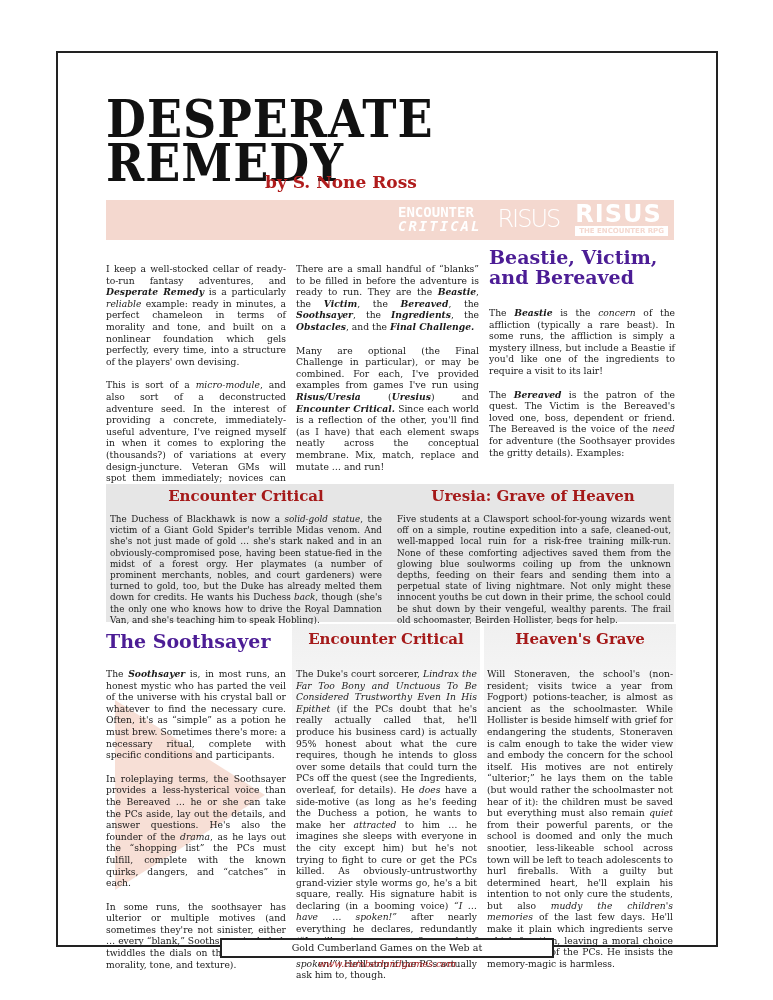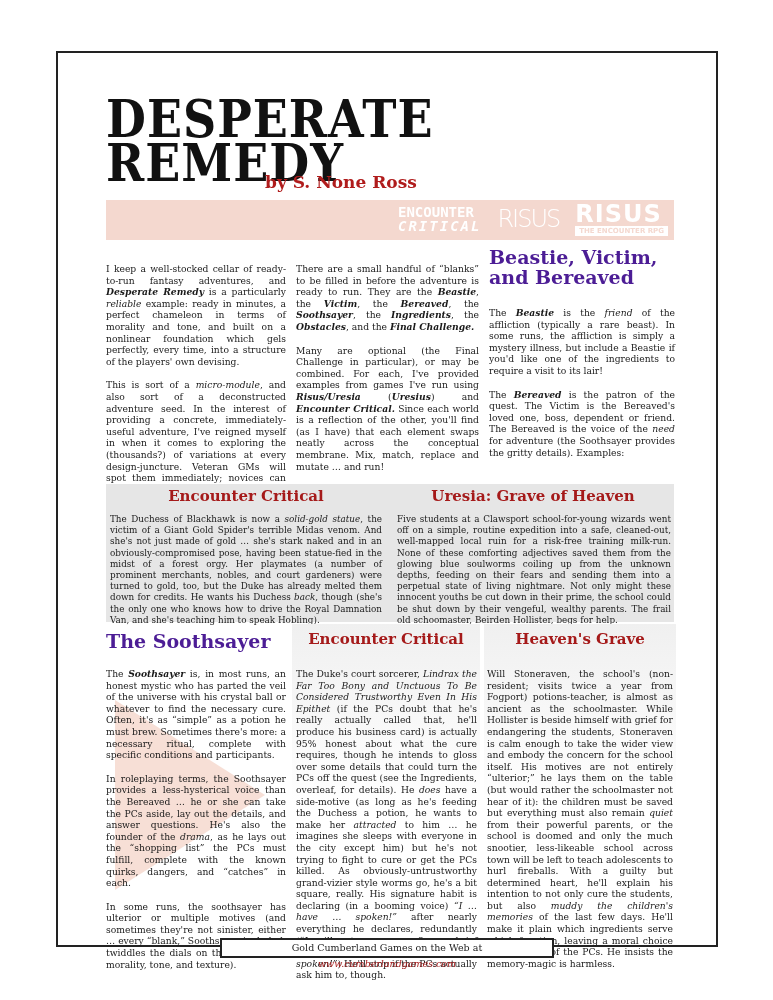--- a/index.html
+++ b/index.html
@@ -74,21 +74,21 @@
   <p><span>This is sort of a </span><em>micro-module</em><span>, and also sort of a deconstructed adventure seed. In the interest of providing a concrete, immediately-useful adventure, I've reigned myself in when it comes to exploring the (thousands?) of variations at every design-juncture. Veteran GMs will spot them immediately; novices can look forward to learning them as they go, everytime this adventure meets a band of PCs.</span></p>
   <p><span>The </span><em>premise</em><span> is dirt-simple: someone has fallen </span><em>strangely ill</em><span>, leaving a loved one desper-</span></p>
 </div>
 <div class="col c2">
   <p><span>There are a small handful of “blanks” to be filled in before the adventure is ready to run. They are the </span><span class="bi">Beastie</span><span>, the </span><span class="bi">Victim</span><span>, the </span><span class="bi">Bereaved</span><span>, the </span><span class="bi">Soothsayer</span><span>, the </span><span class="bi">Ingredients</span><span>, the </span><span class="bi">Obstacles</span><span>, and the </span><span class="bi">Final Challenge.</span></p>
   <p><span>Many are optional (the Final Challenge in particular), or may be combined. For each, I've provided examples from games I've run using </span><span class="bi">Risus/Uresia</span><span> (</span><span class="bi">Uresius</span><span>) and </span><span class="bi">Encounter Critical.</span><span> Since each world is a reflection of the other, you'll find (as I have) that each element swaps neatly across the conceptual membrane. Mix, match, replace and mutate … and run!</span></p>
 </div>
 
 <div class="sect-h h-bvb">Beastie, Victim, and Bereaved</div>
 <div class="col c3">
-  <p><span>The </span><span class="bi">Beastie</span><span> is the </span><em>friend</em><span> of the affliction (typically a rare beast). In some runs, the affliction is simply a mystery illness, but include a Beastie if you'd like one of the ingredients to require a visit to its lair!</span></p>
+  <p><span>The </span><span class="bi">Beastie</span><span> is the </span><em>concern</em><span> of the affliction (typically a rare beast). In some runs, the affliction is simply a mystery illness, but include a Beastie if you'd like one of the ingredients to require a visit to its lair!</span></p>
   <p><span>The </span><span class="bi">Bereaved</span><span> is the patron of the quest. The Victim is the Bereaved's loved one, boss, dependent or friend. The Bereaved is the voice of the </span><em>need</em><span> for adventure (the Soothsayer provides the gritty details). Examples:</span></p>
 </div>
 
 <div class="grey-box"></div>
 <div class="box-h bh1">Encounter Critical</div>
 <div class="box-h bh2">Uresia: Grave of Heaven</div>
 <div class="bt bt1"><span>The Duchess of Blackhawk is now a </span><em>solid-gold statue</em><span>, the victim of a Giant Gold Spider's terrible Midas venom. And she's not just made of gold … she's stark naked and in an obviously-compromised pose, having been statue-fied in the midst of a forest orgy. Her playmates (a number of prominent merchants, nobles, and court gardeners) were turned to gold, too, but the Duke has already melted them down for credits. He wants his Duchess </span><em>back</em><span>, though (she's the only one who knows how to drive the Royal Damnation Van, and she's teaching him to speak Hobling).</span></div>
 <div class="bt bt2"><span>Five students at a Clawsport school-for-young wizards went off on a simple, routine expedition into a safe, cleaned-out, well-mapped local ruin for a risk-free training milk-run. None of these comforting adjectives saved them from the glowing blue soulworms coiling up from the unknown depths, feeding on their fears and sending them into a perpetual state of living nightmare. Not only might these innocent youths be cut down in their prime, the school could be shut down by their vengeful, wealthy parents. The frail old schoomaster, Beirden Hollister, begs for help.</span></div>
 
 <div class="grad-col g2"></div>

